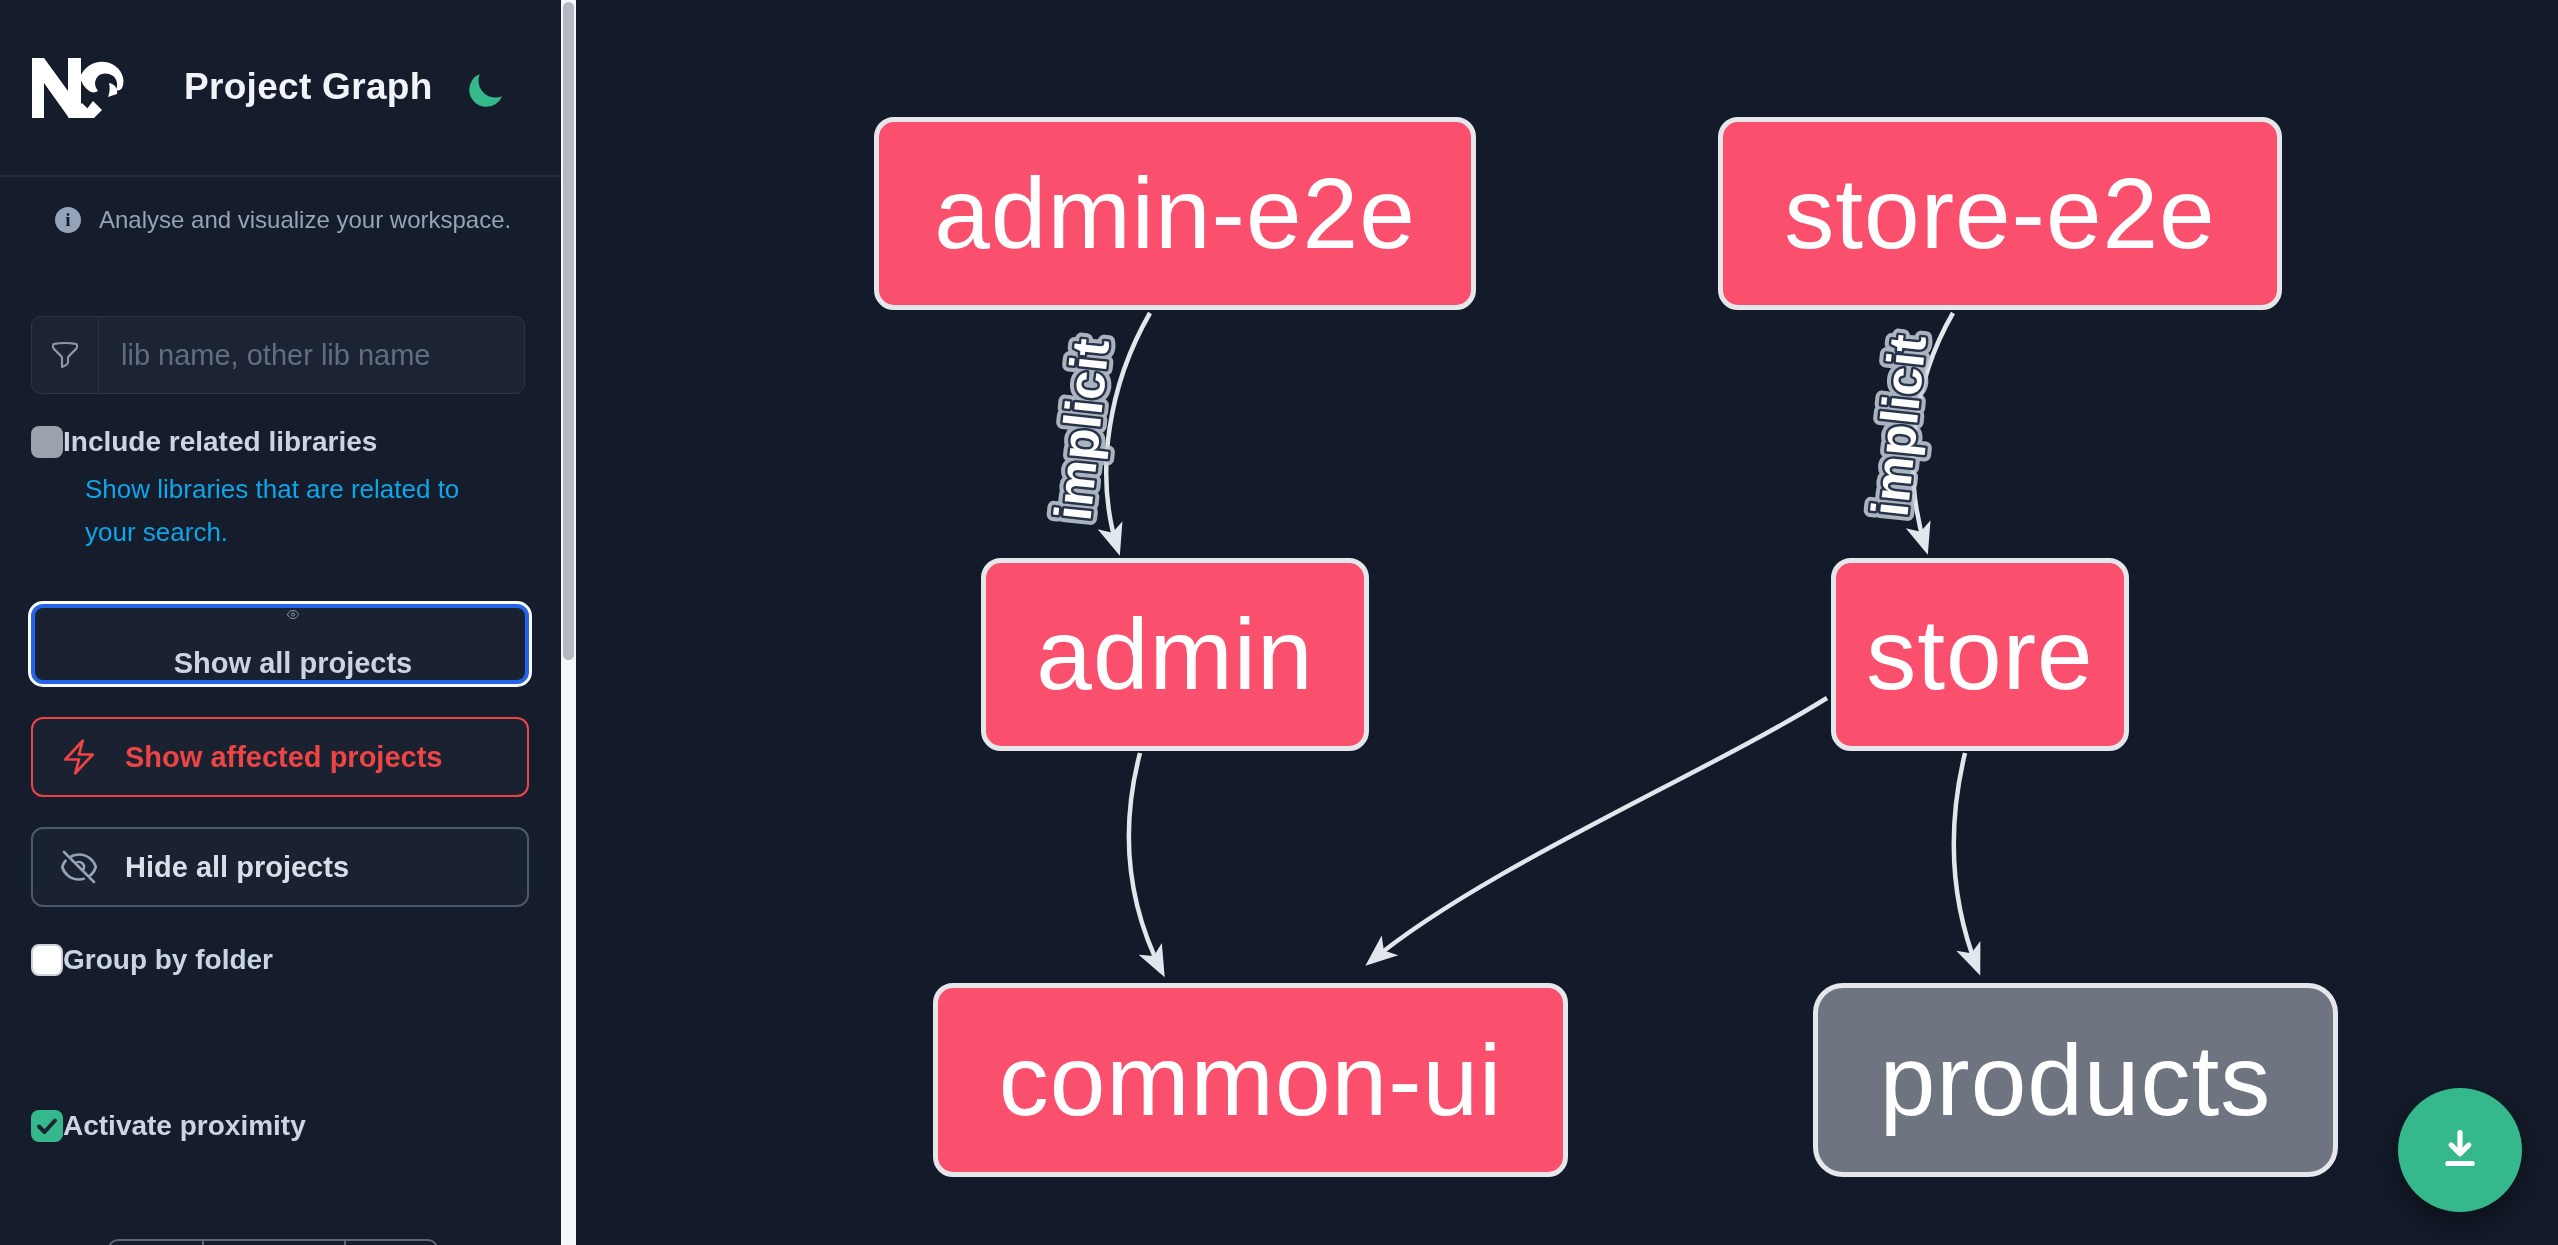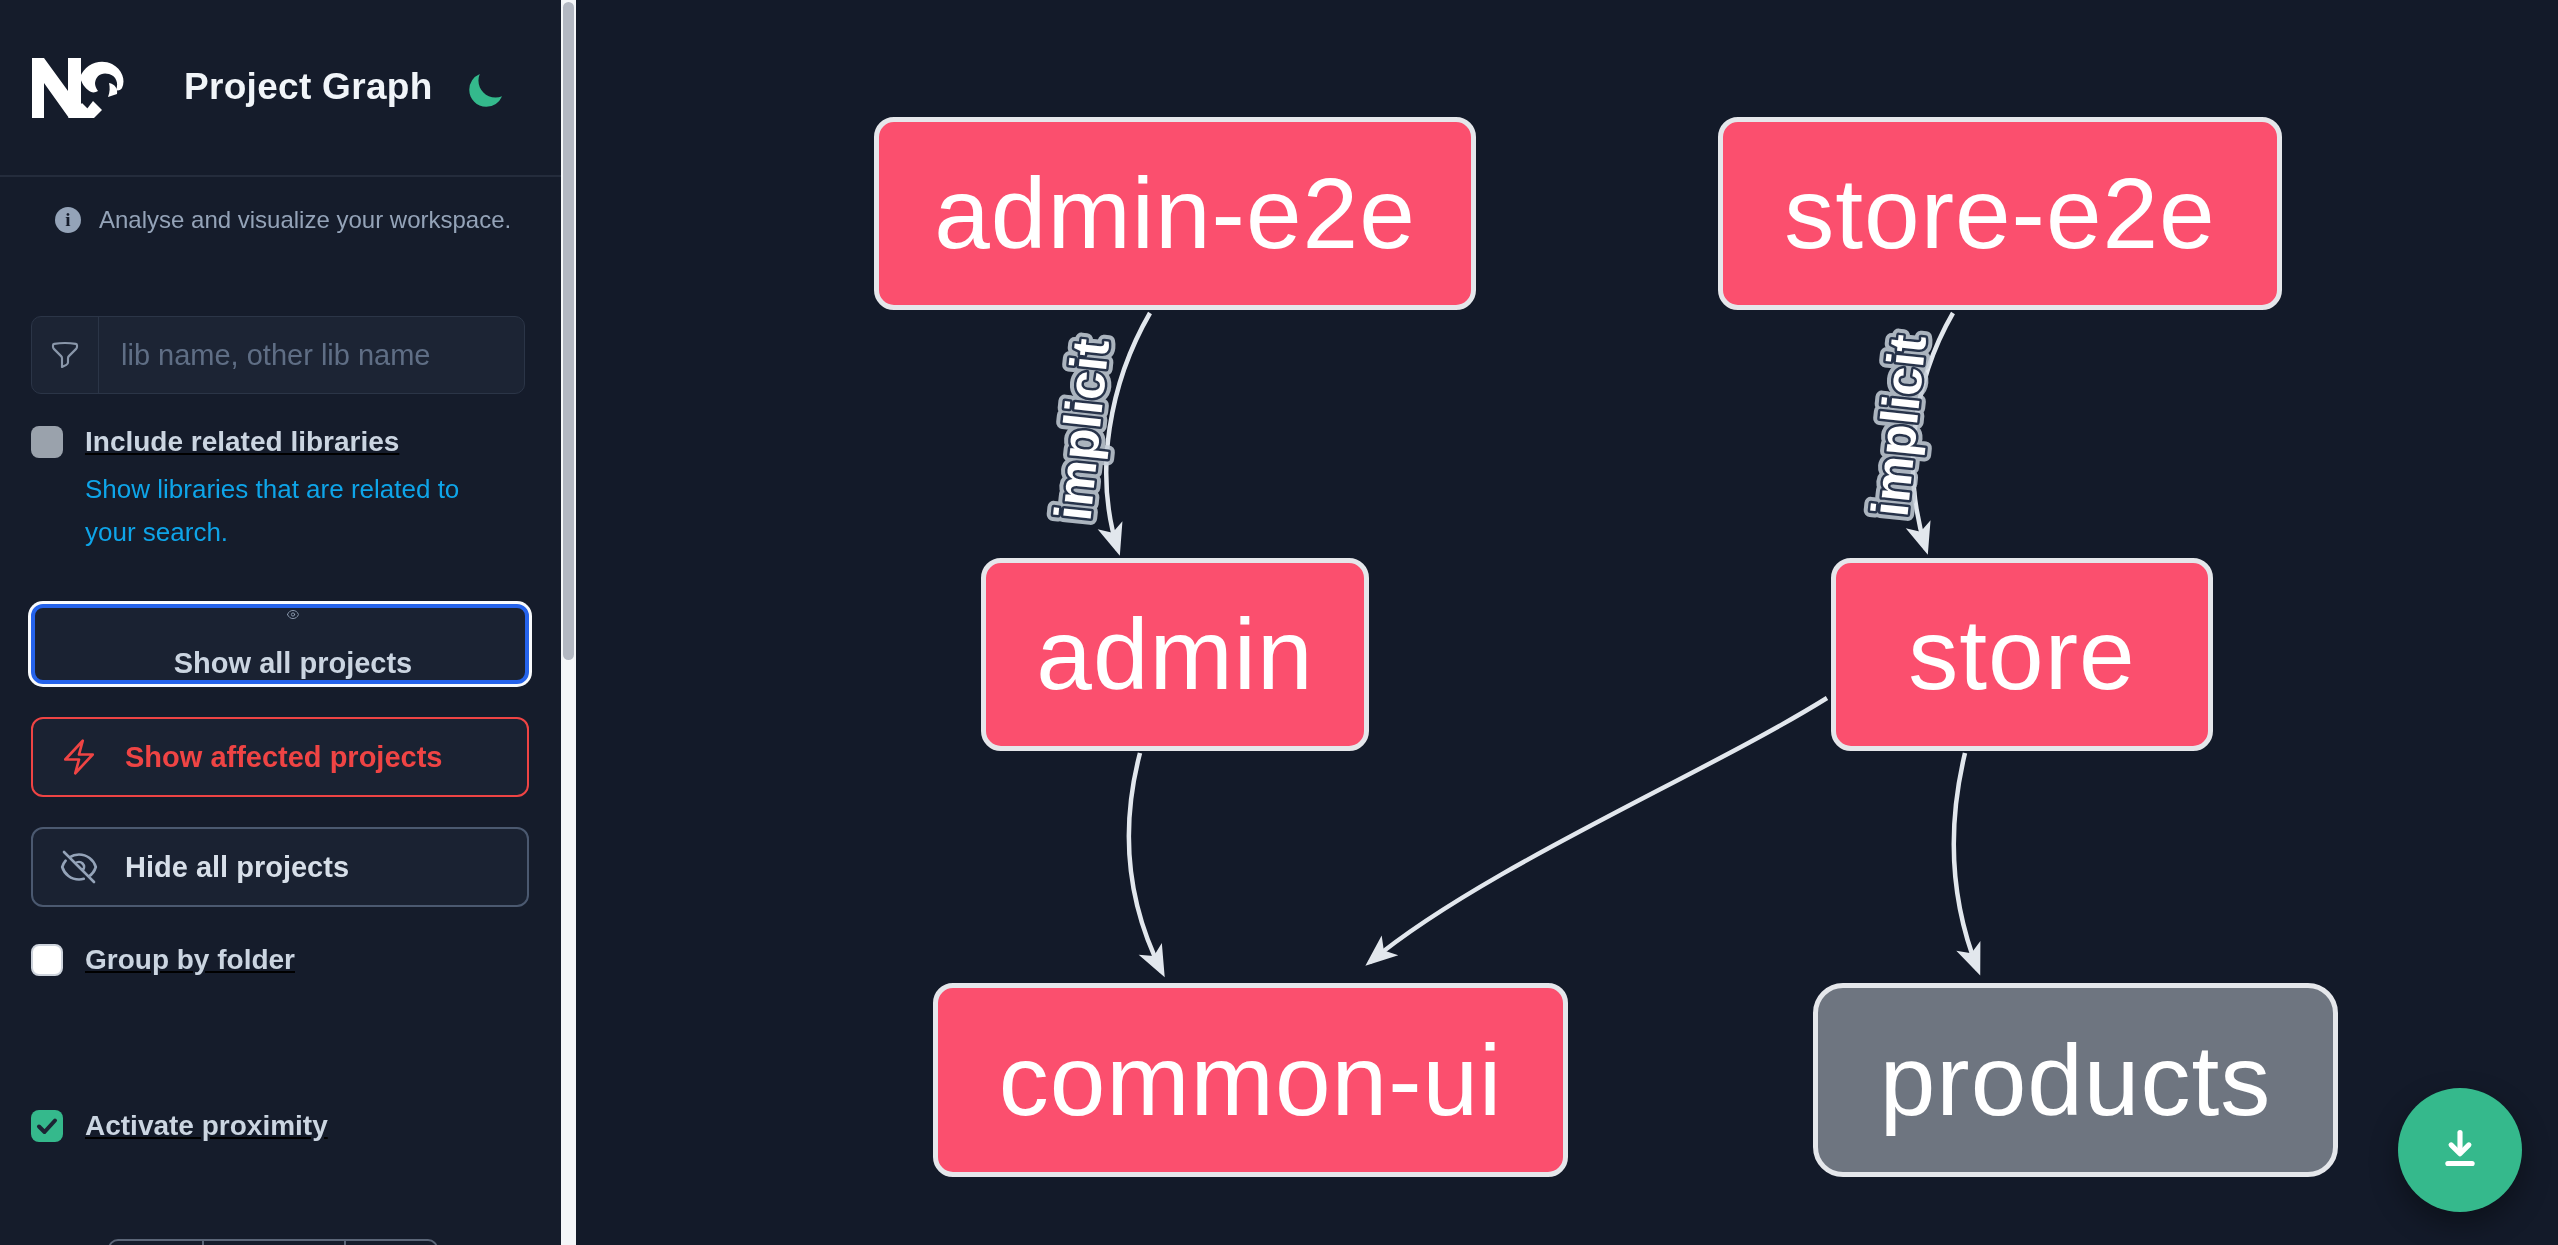--- a/index.html
+++ b/index.html
@@ -15,21 +15,21 @@
   .nx-logo{position:absolute;left:30px;top:57px;width:100px;height:62px;}
   .app-title{position:absolute;left:184px;top:66px;font-size:37px;font-weight:700;color:#f1f5f9;letter-spacing:.3px;}
   .moon-btn{position:absolute;left:464px;top:70px;width:42px;height:42px;background:none;border:none;cursor:pointer;padding:0;}
   .info-row{position:absolute;left:55px;top:206px;display:flex;align-items:center;gap:18px;color:#94a3b8;font-size:24px;font-weight:500;}
   .info-icon{width:26px;height:26px;border-radius:50%;background:#94a3b8;color:#151c2b;font-weight:700;font-size:19px;display:flex;align-items:center;justify-content:center;font-family:"Liberation Serif",serif;flex:0 0 auto;}
   .search-box{position:absolute;left:31px;top:316px;width:494px;height:78px;background:#1c2434;border:1px solid #2b3547;border-radius:10px;display:flex;align-items:stretch;box-sizing:border-box;}
   .search-icon-cell{width:66px;display:flex;align-items:center;justify-content:center;border-right:1px solid #2b3547;flex:0 0 auto;}
   .search-box input{flex:1;background:transparent;border:none;outline:none;color:#cbd5e1;font-size:29px;padding:0 22px;font-family:inherit;}
   .search-box input::placeholder{color:#5f6e85;}
   .opt{position:absolute;left:31px;width:498px;}
-  .opt-row{display:flex;align-items:flex-end;gap:22px;text-decoration:underline;}
+  .opt-row{display:flex;align-items:flex-end;}
   .cb{width:32px;height:32px;border-radius:8px;flex:0 0 auto;display:flex;align-items:center;justify-content:center;}
   .cb-disabled{background:#9aa2ac;}
   .cb-white{background:#ffffff;border:2px solid #cdd3dc;box-sizing:border-box;}
   .cb-green{background:#35b98c;}
   .opt-label{font-size:28px;font-weight:700;color:#cbd5e1;}
   .opt-desc{margin-left:54px;margin-top:10px;color:#0ea5e9;font-size:26px;line-height:43px;}
   .action-btn{position:absolute;left:31px;width:498px;height:80px;box-sizing:border-box;border-radius:12px;background:#1a2232;display:flex;align-items:center;gap:26px;padding:0 0 0 26px;font-family:inherit;font-size:29px;font-weight:600;cursor:pointer;}
   .btn-show-all{border:4px solid #2563eb;box-shadow:0 0 0 3px #f8fafc;color:#cbd5e1;}
   .btn-affected{border:2px solid #ef4444;color:#ef4444;}
   .btn-hide{border:2px solid #4b5970;color:#d7dfe9;}
@@ -169,21 +169,21 @@
       <text class="edge-label main" transform="translate(1086 430) rotate(-84)" dominant-baseline="middle">implicit</text>
       <text class="edge-label halo" transform="translate(1903 426) rotate(-84)" dominant-baseline="middle">implicit</text>
       <text class="edge-label main" transform="translate(1903 426) rotate(-84)" dominant-baseline="middle">implicit</text>
     </g>
 </svg>
 
 <div id="nodes">
     <div class="graph-node" style="left: 874px; top: 117px; width: 602px; height: 193px; background: rgb(251, 79, 110);">admin-e2e</div>
     <div class="graph-node" style="left: 1718px; top: 117px; width: 564px; height: 193px; background: rgb(251, 79, 110);">store-e2e</div>
     <div class="graph-node" style="left: 981px; top: 558px; width: 388px; height: 193px; background: rgb(251, 79, 110); text-align: center;">admin</div>
-    <div class="graph-node" style="left: 1831px; top: 558px; width: 382px; height: 193px; background: rgb(251, 79, 110);">store</div>
+    <div class="graph-node" style="left: 1831px; top: 558px; width: 298px; height: 193px; background: rgb(251, 79, 110);">store</div>
     <div class="graph-node" style="left: 933px; top: 983px; width: 635px; height: 194px; background: rgb(251, 79, 110);">common-ui</div>
     <div class="graph-node" style="left: 1813px; top: 983px; width: 525px; height: 194px; background: rgb(110, 117, 128); border-radius: 30px;">products</div>
   </div>
 
 <button class="fab" aria-label="download graph image">
   <svg width="56" height="56" viewBox="0 0 24 24" fill="none" stroke="#ffffff" stroke-width="2.2" stroke-linecap="round" stroke-linejoin="round">
     <path d="M12 4.5 v8.5"></path>
     <path d="M8.2 9.8 12 13.6 15.8 9.8"></path>
     <path d="M6.8 17.8 h10.4"></path>
   </svg>

